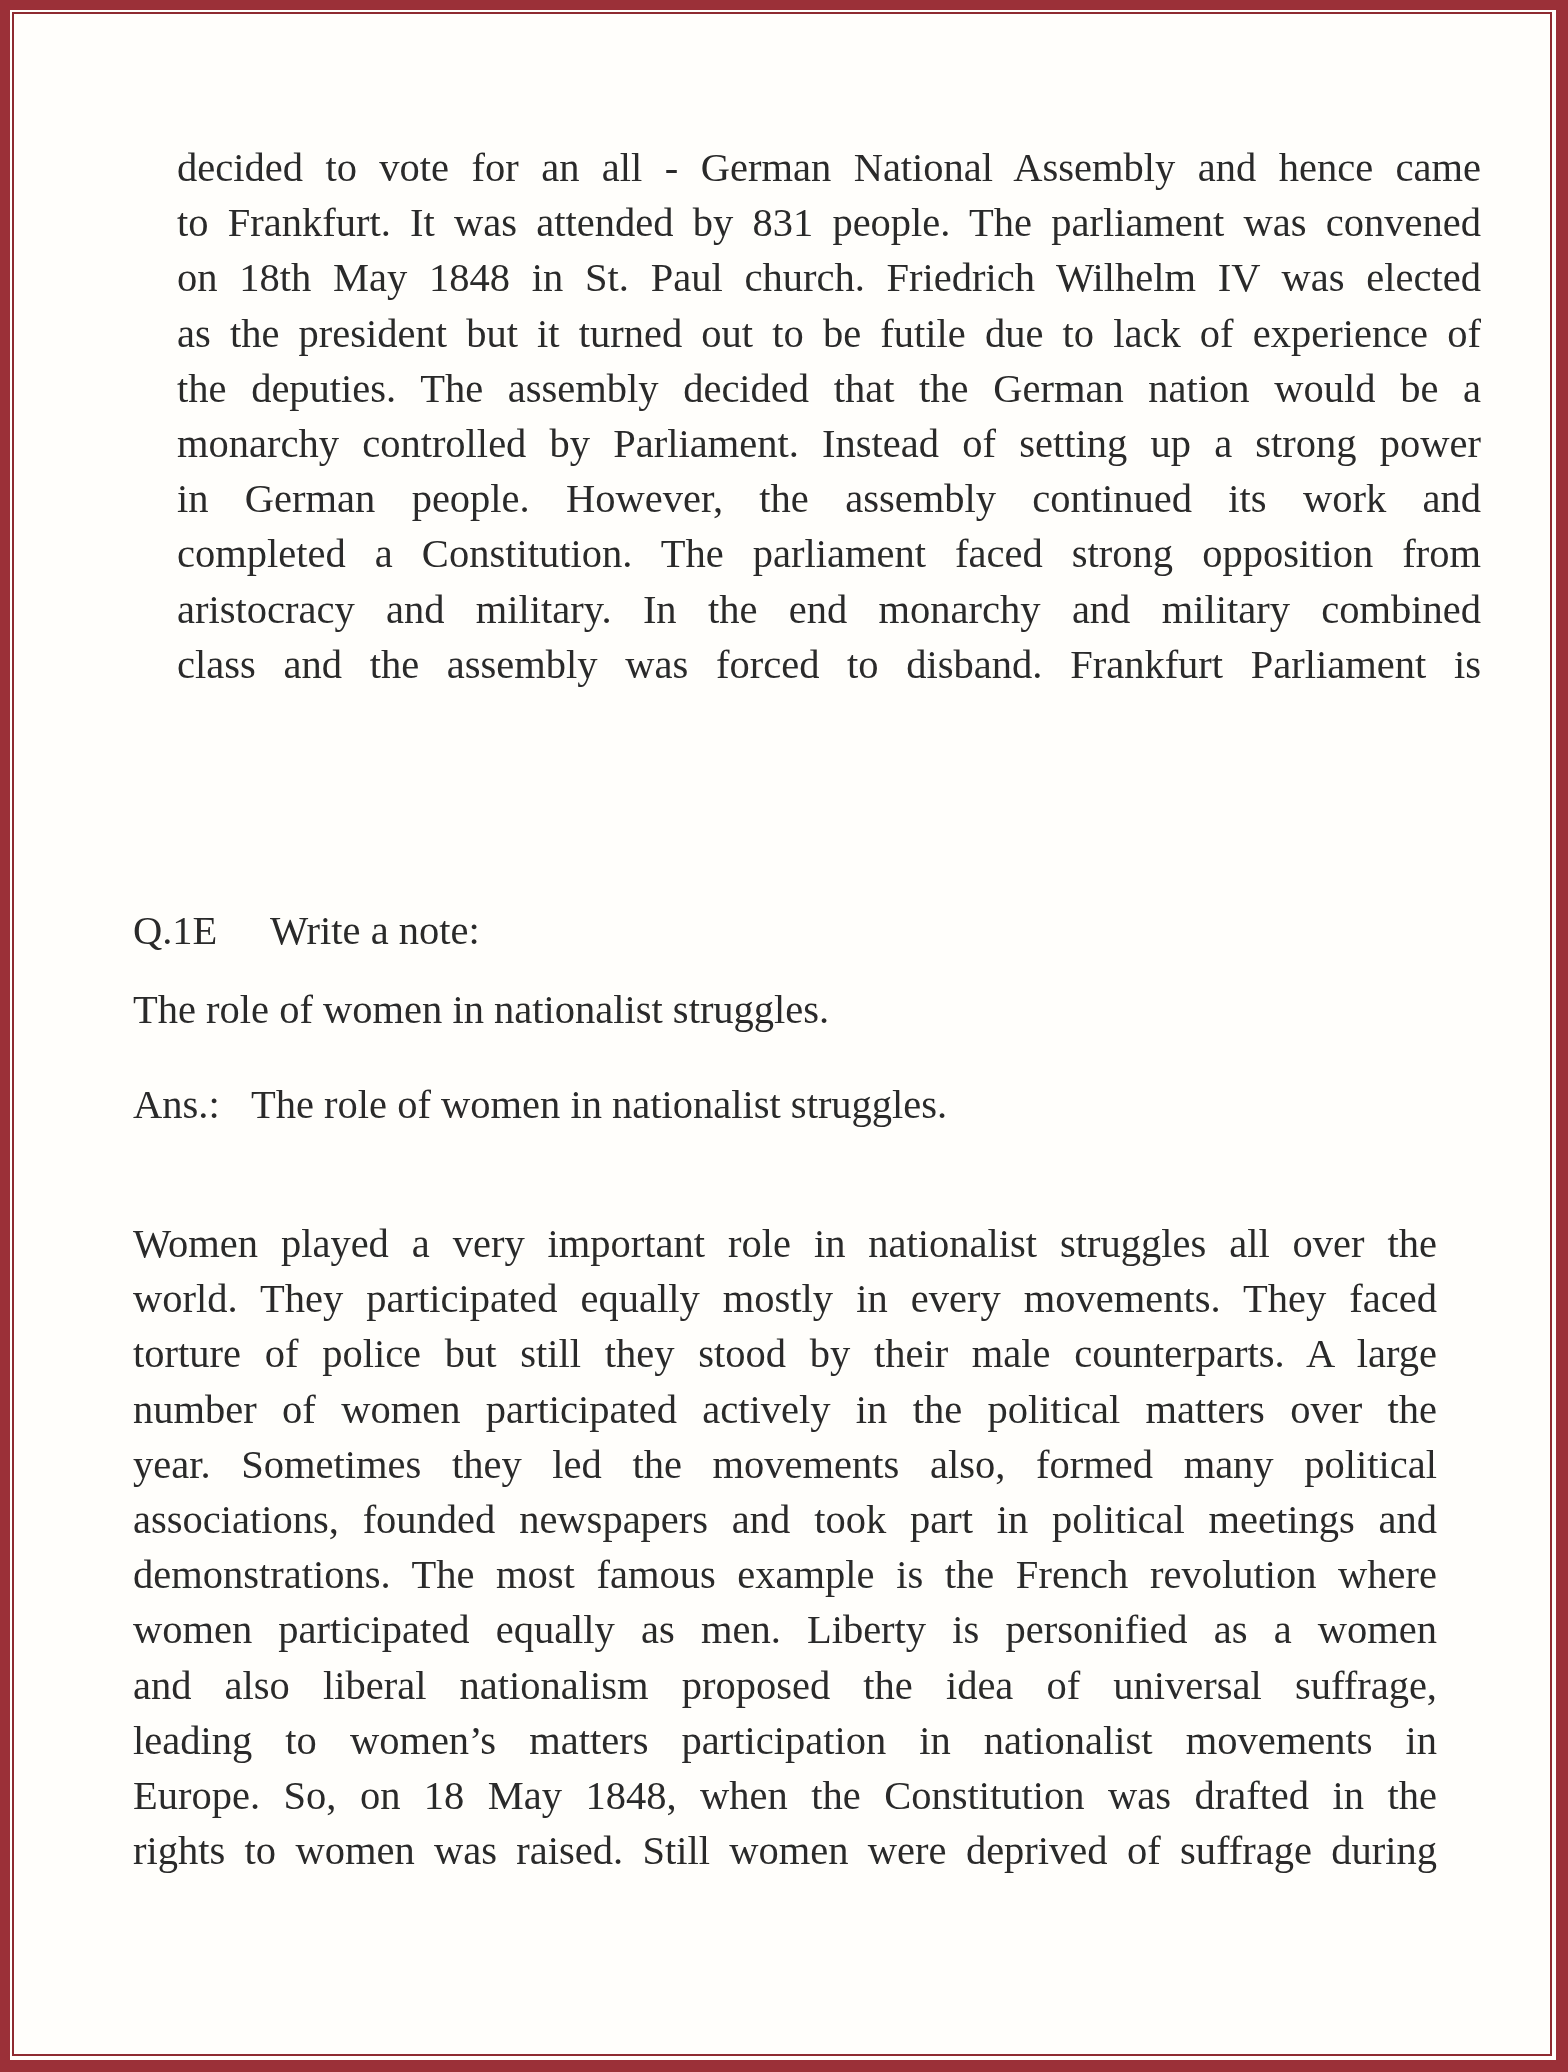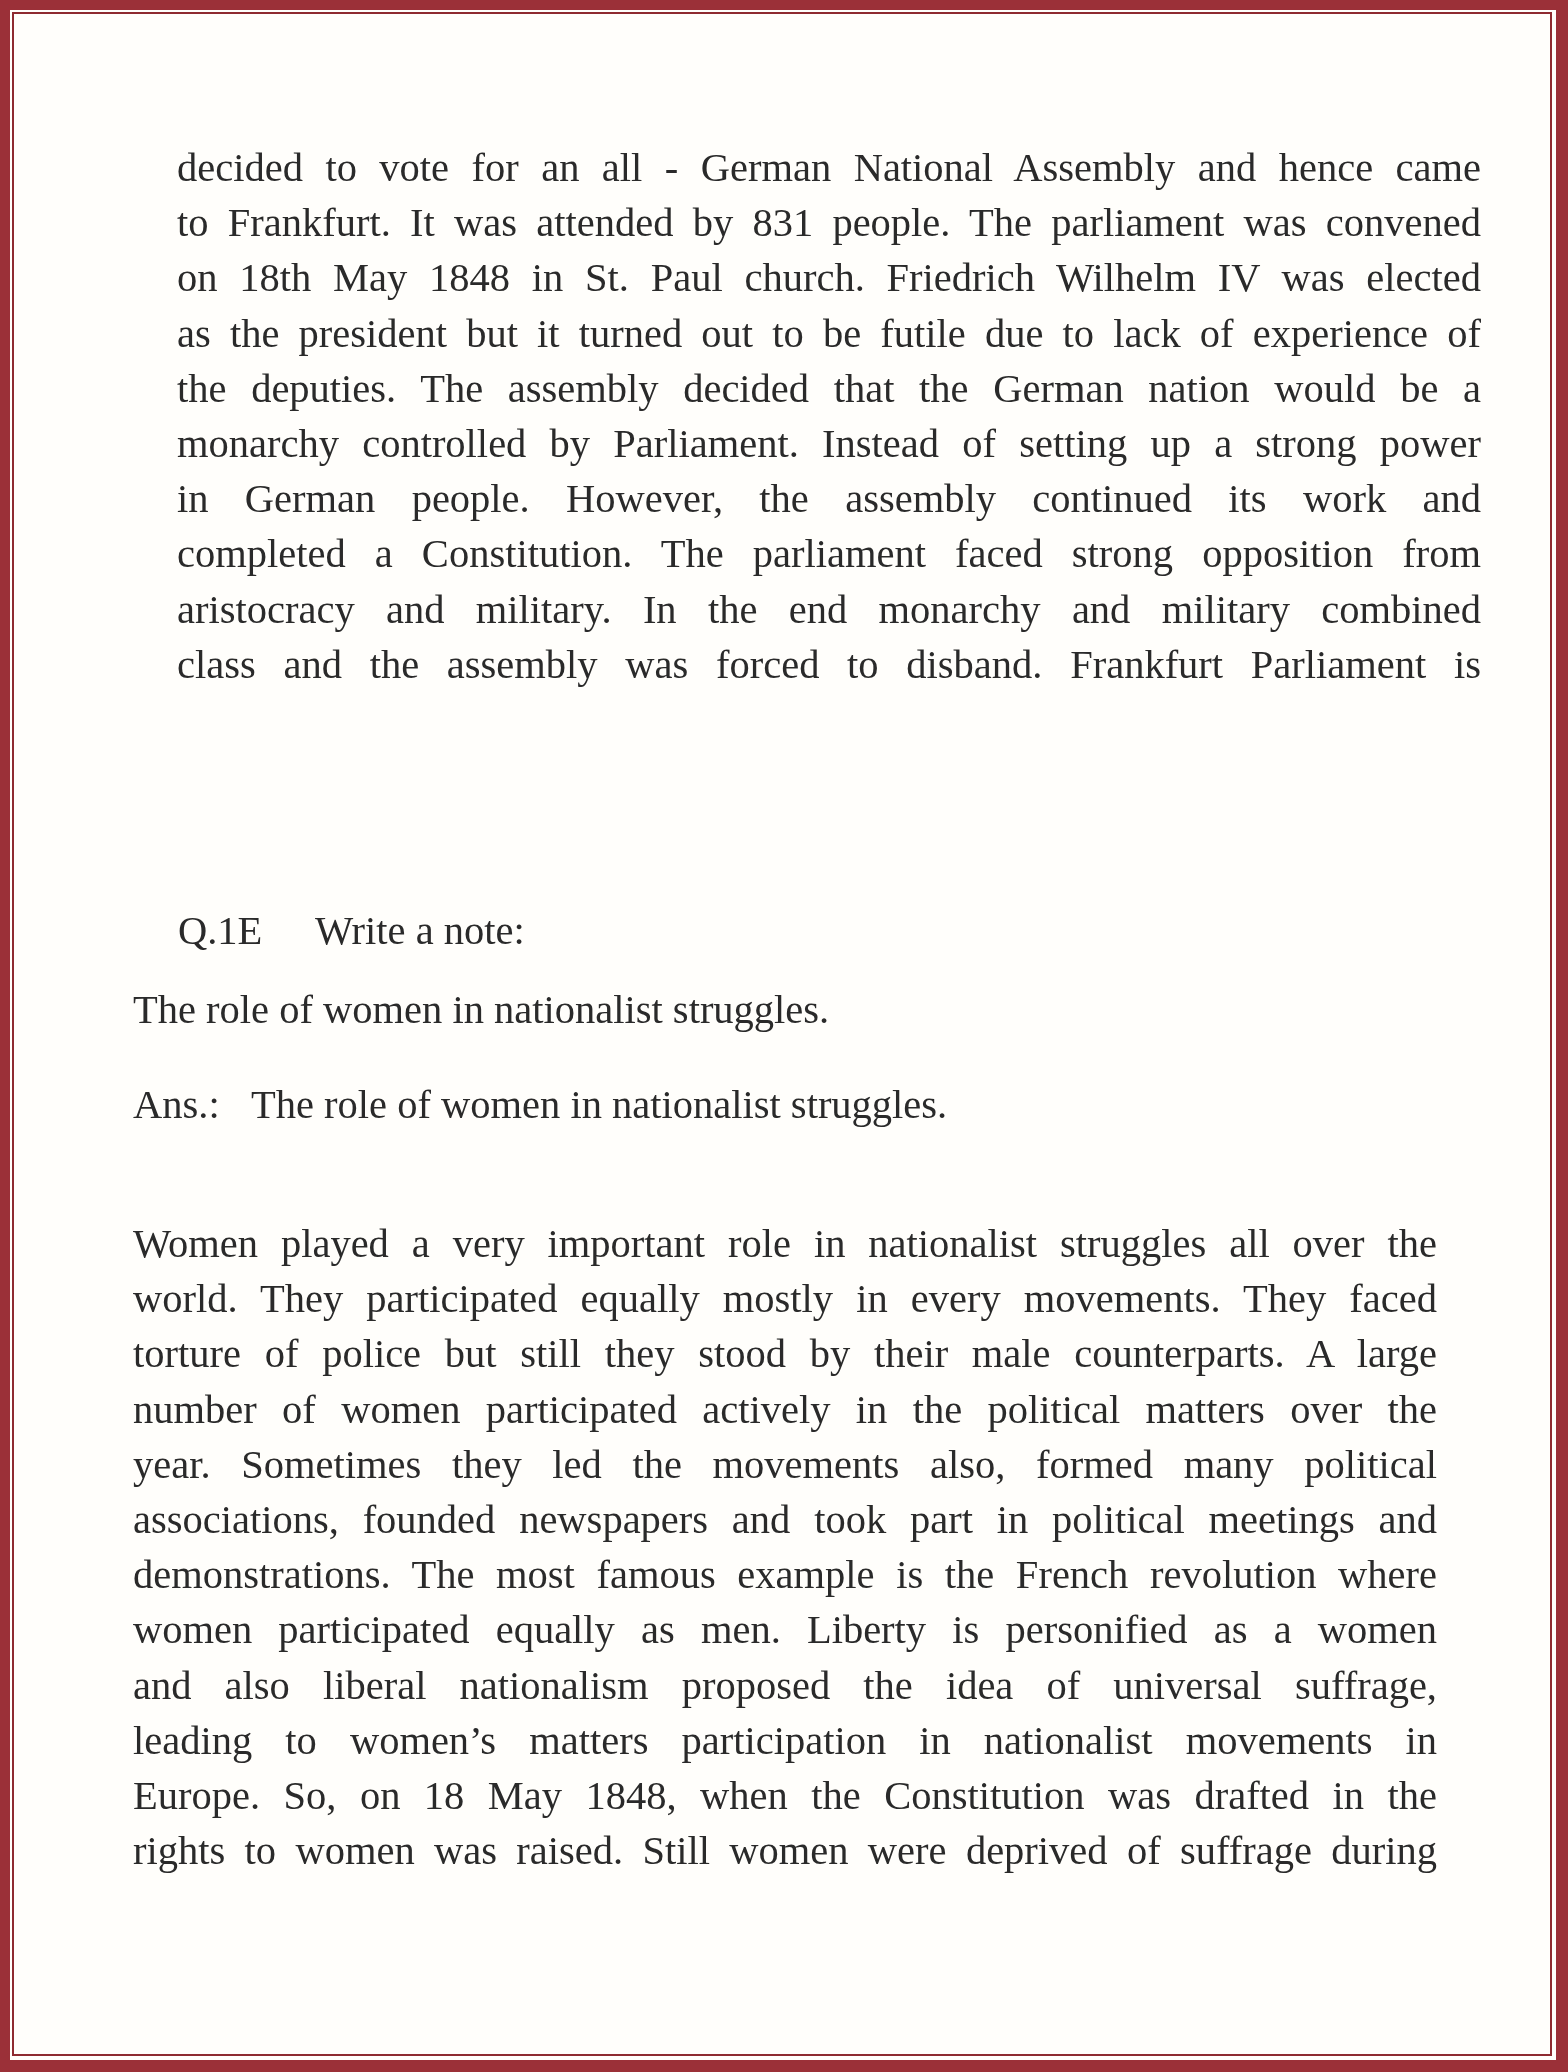--- a/index.html
+++ b/index.html
@@ -67,21 +67,20 @@
   }
   .question {
     position: absolute;
     top: 893px;
     left: 0;
     white-space: nowrap;
   }
   .question .qnum {
     display: inline-block;
     width: 137px;
-    margin-left: 45px;
   }
   .topic {
     position: absolute;
     top: 972px;
     left: 0;
     white-space: nowrap;
   }
   .answer {
     position: absolute;
     top: 1051px;

